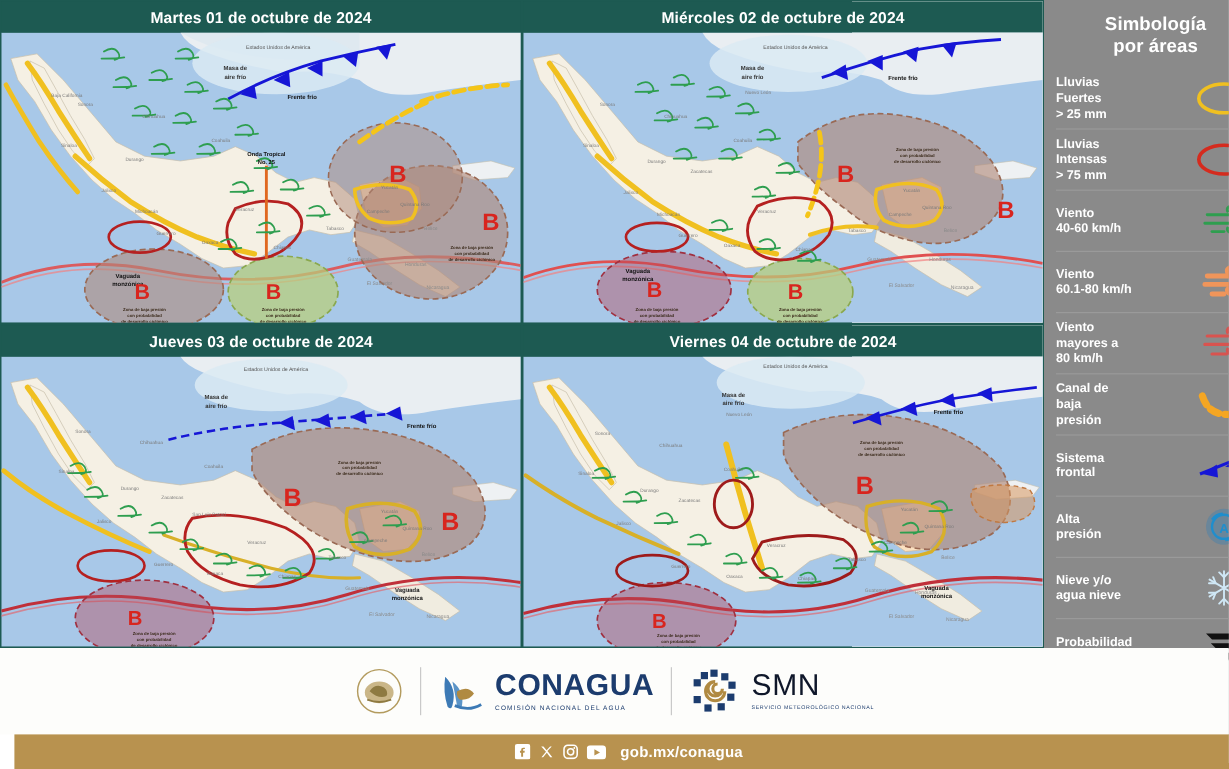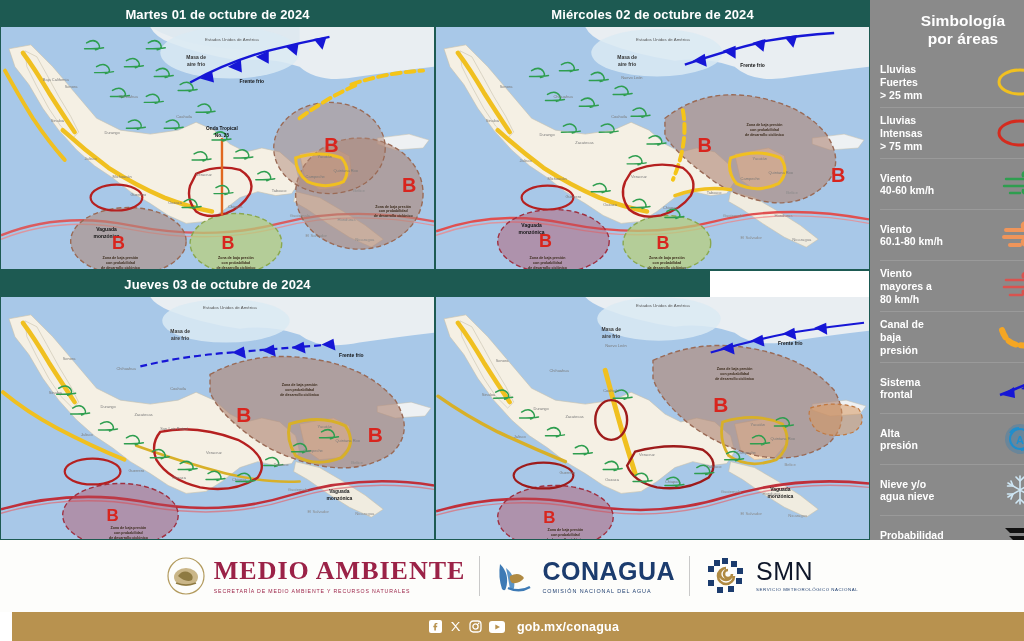--- a/index.html
+++ b/index.html
@@ -413,20 +413,21 @@
             <text x="300" y="100">de desarrollo ciclónico</text>
             <text x="128" y="234">Zona de baja presión</text>
             <text x="128" y="239">con probabilidad</text>
             <text x="128" y="244">de desarrollo ciclónico</text>
           </g>
         </svg>
       </div>
     </div>
 
     <div class="panel">
+      <div class="panel-title">Viernes 04 de octubre de 2024</div>
       <div class="map-canvas">
         <svg viewBox="0 0 435 244" preserveAspectRatio="none">
           <rect x="0" y="0" width="435" height="244" fill="#a8c8e8"></rect>
           <path d="M150,0 L435,0 L435,34 Q400,38 360,44 Q320,52 300,36 Q270,26 240,30 Q200,24 170,12 Q155,6 150,0 Z" fill="#e9eef2"></path>
           <ellipse cx="224" cy="22" rx="62" ry="22" fill="#dbeaf3" opacity="0.85"></ellipse>
           <path d="M8,22 L30,18 L52,40 L74,66 L96,92 L120,104 L150,108 L178,104 L196,96 L214,104 L230,118 L246,126 L262,122 L280,126 L296,140 L300,156 L292,168 L276,170 L258,166 L240,172 L222,186 L206,196 L186,198 L168,190 L150,178 L130,166 L112,152 L94,140 L76,124 L58,104 L42,82 L28,58 L14,40 Z" fill="#f5f0e4" stroke="#c8c0ac" stroke-width="0.6"></path>
           <path d="M24,24 L36,30 L46,48 L58,70 L70,90 L78,106 L72,112 L60,100 L48,82 L36,60 L26,40 Z" fill="#f5f0e4" stroke="#c8c0ac" stroke-width="0.6"></path>
           <path d="M300,128 L334,122 L350,130 L352,148 L340,162 L320,164 L306,154 Z" fill="#fbe0c0" stroke="#d8bc94" stroke-width="0.6"></path>
           <path d="M296,166 L320,172 L344,186 L366,200 L384,214 L372,222 L350,212 L328,198 L308,184 L294,176 Z" fill="#f0ece0" stroke="#c8c0ac" stroke-width="0.6"></path>
           <path d="M378,108 L412,104 L432,110 L426,118 L396,120 L378,114 Z" fill="#eef1f3" stroke="#c8c0ac" stroke-width="0.5"></path>
@@ -671,24 +672,20 @@
 
   <div class="footer-logos">
 
     <div class="logo-block">
       <svg width="40" height="40" viewBox="0 0 40 40">
         <circle cx="20" cy="20" r="18" fill="none" stroke="#b39b5e" stroke-width="1.2"></circle>
         <ellipse cx="20" cy="21" rx="12" ry="9" fill="#bda46c" opacity="0.8"></ellipse>
         <path d="M12,20 q5,-7 12,-3 q4,3 2,7 q-6,3 -14,-4 Z" fill="#8e7a42"></path>
         <path d="M10,27 q10,4 20,0" stroke="#8e7a42" stroke-width="1.6" fill="none"></path>
       </svg>
-      <div>
-        <div class="logo-text-main">MEDIO AMBIENTE</div>
-        <div class="logo-text-sub">SECRETARÍA DE MEDIO AMBIENTE Y RECURSOS NATURALES</div>
-      </div>
     </div>
 
     <div class="logo-sep"></div>
 
     <div class="logo-block">
       <svg width="40" height="40" viewBox="0 0 40 40">
         <path d="M6,8 q10,10 6,24 q-1,4 -4,1 q-4,-12 -2,-25 Z" fill="#3d7ab5"></path>
         <path d="M12,12 q10,8 8,20 q-1,4 -4,1 q-2,-12 -4,-21 Z" fill="#5b94c7"></path>
         <path d="M16,20 q9,-5 14,2 q-4,6 -12,5 q-3,-3 -2,-7 Z" fill="#b08a42"></path>
         <path d="M14,32 q12,5 22,-1" stroke="#3d7ab5" stroke-width="2.4" fill="none"></path>

